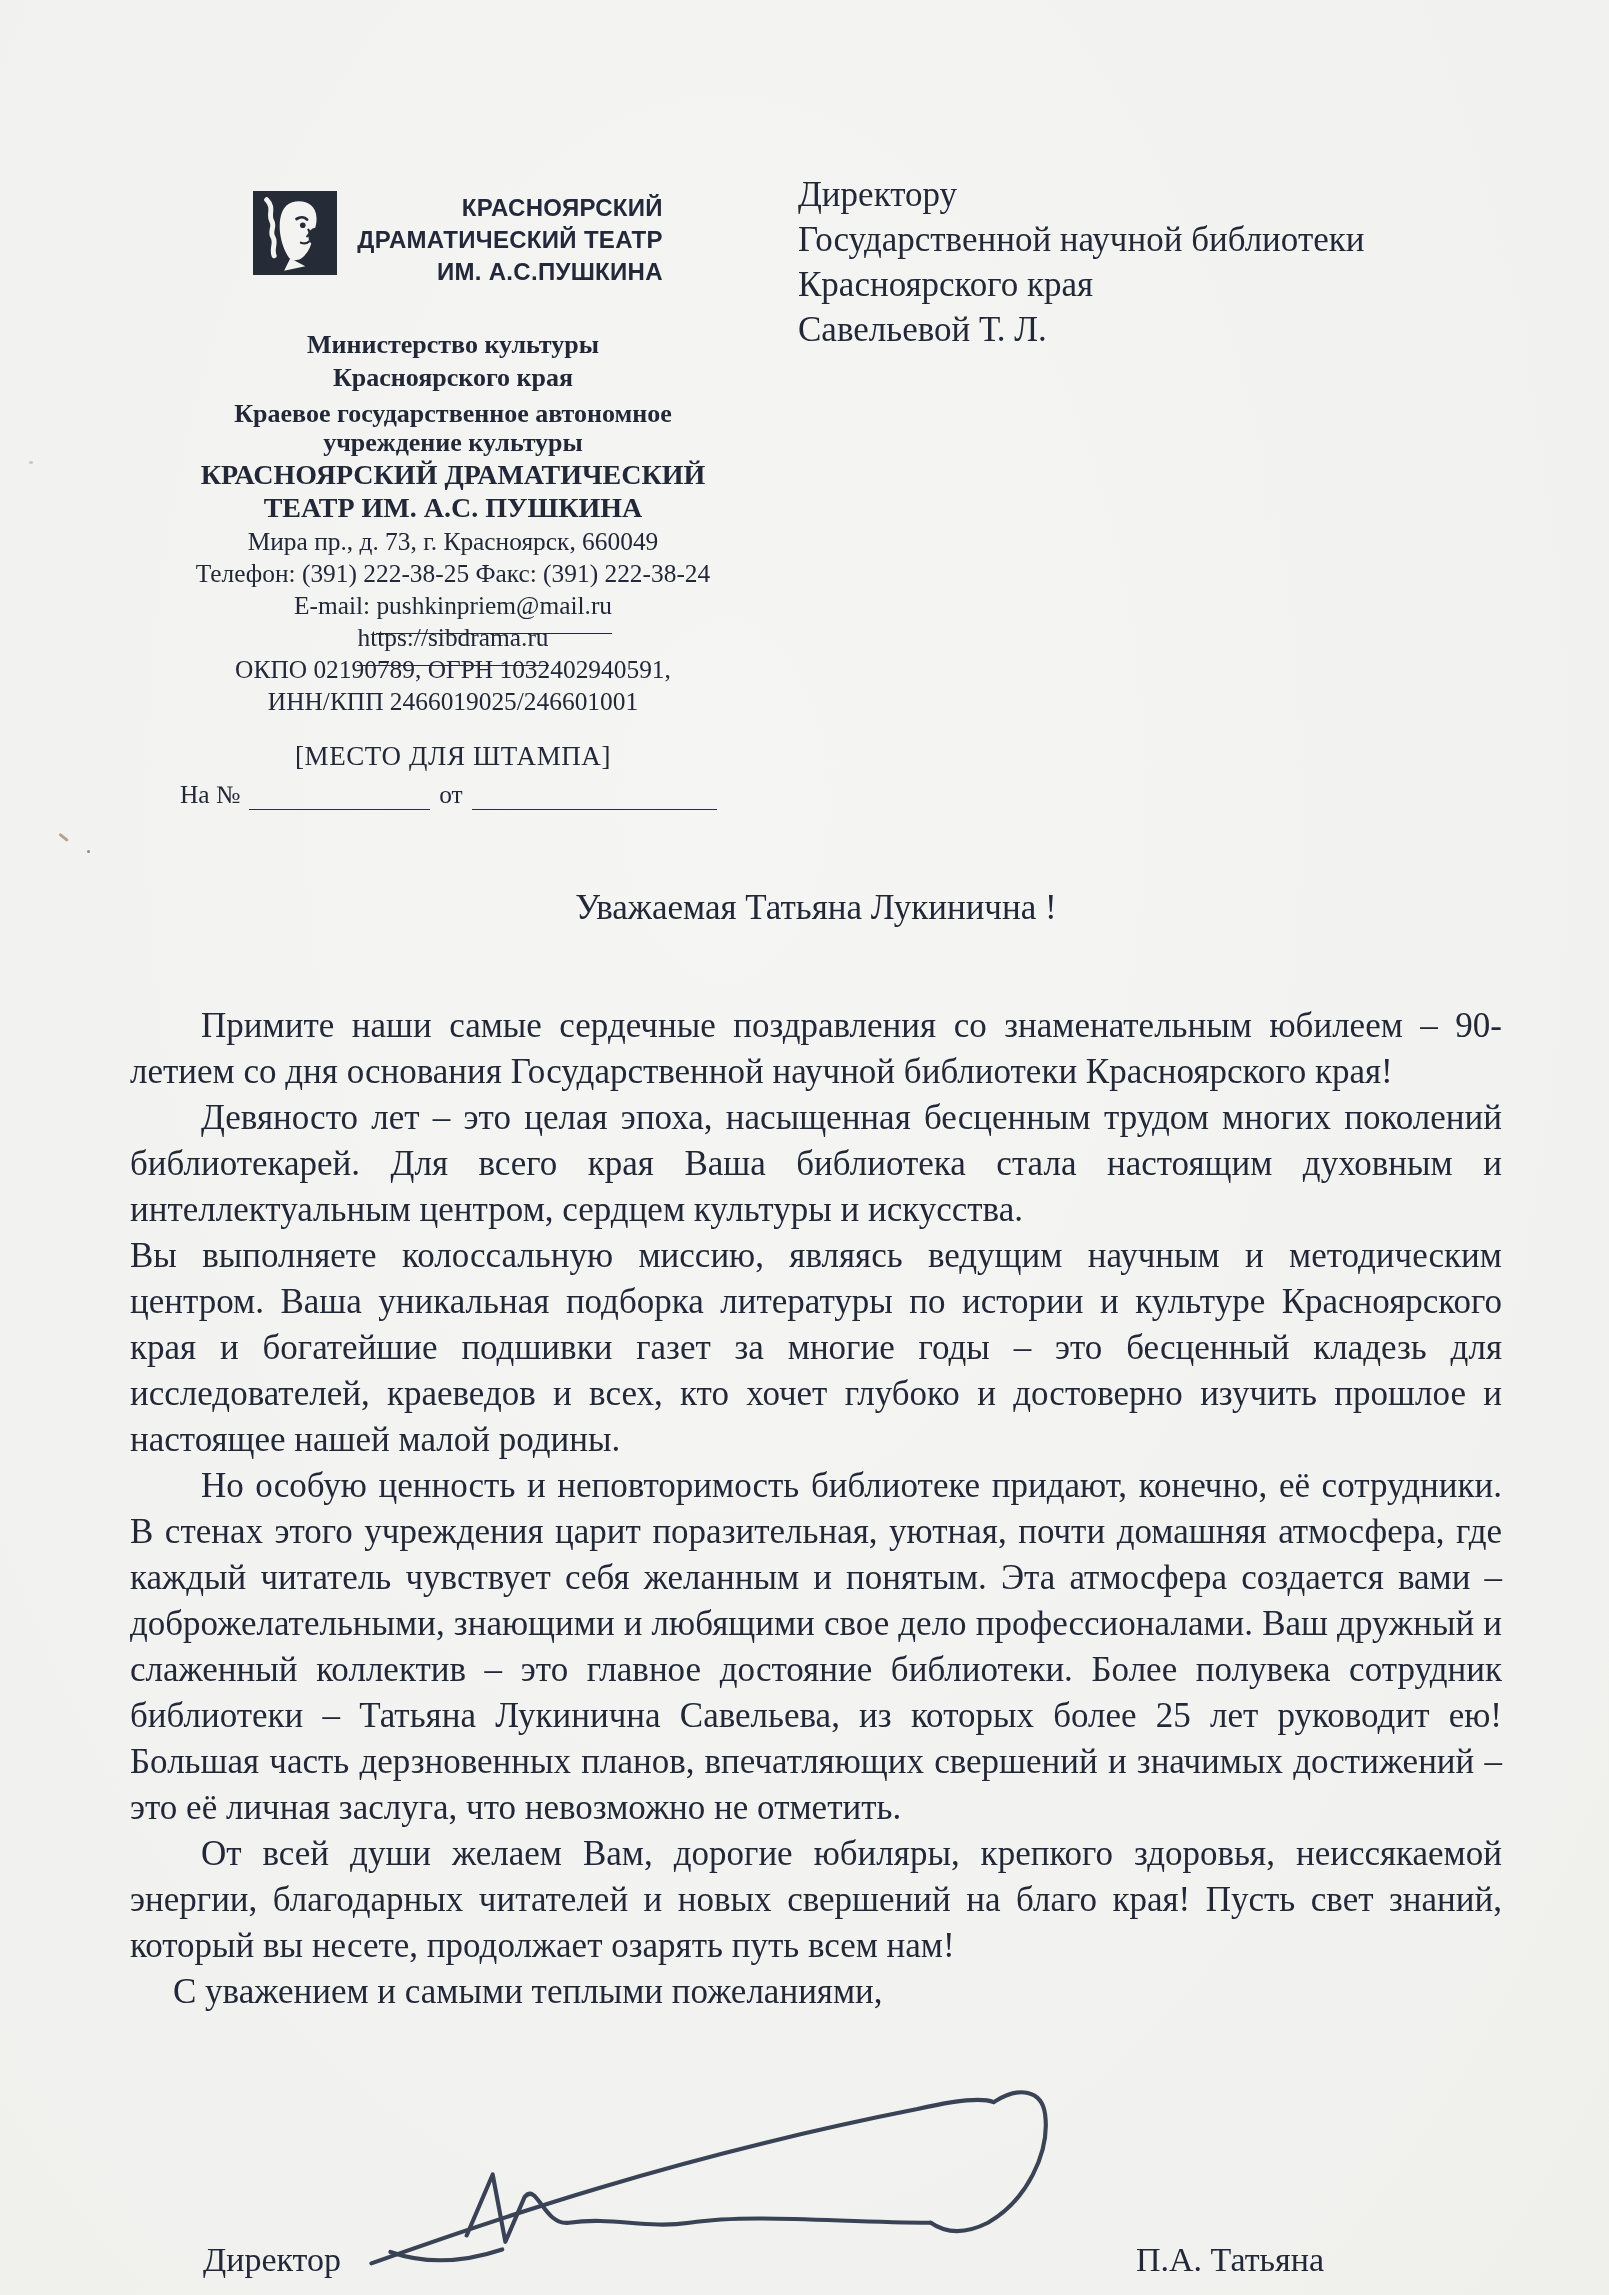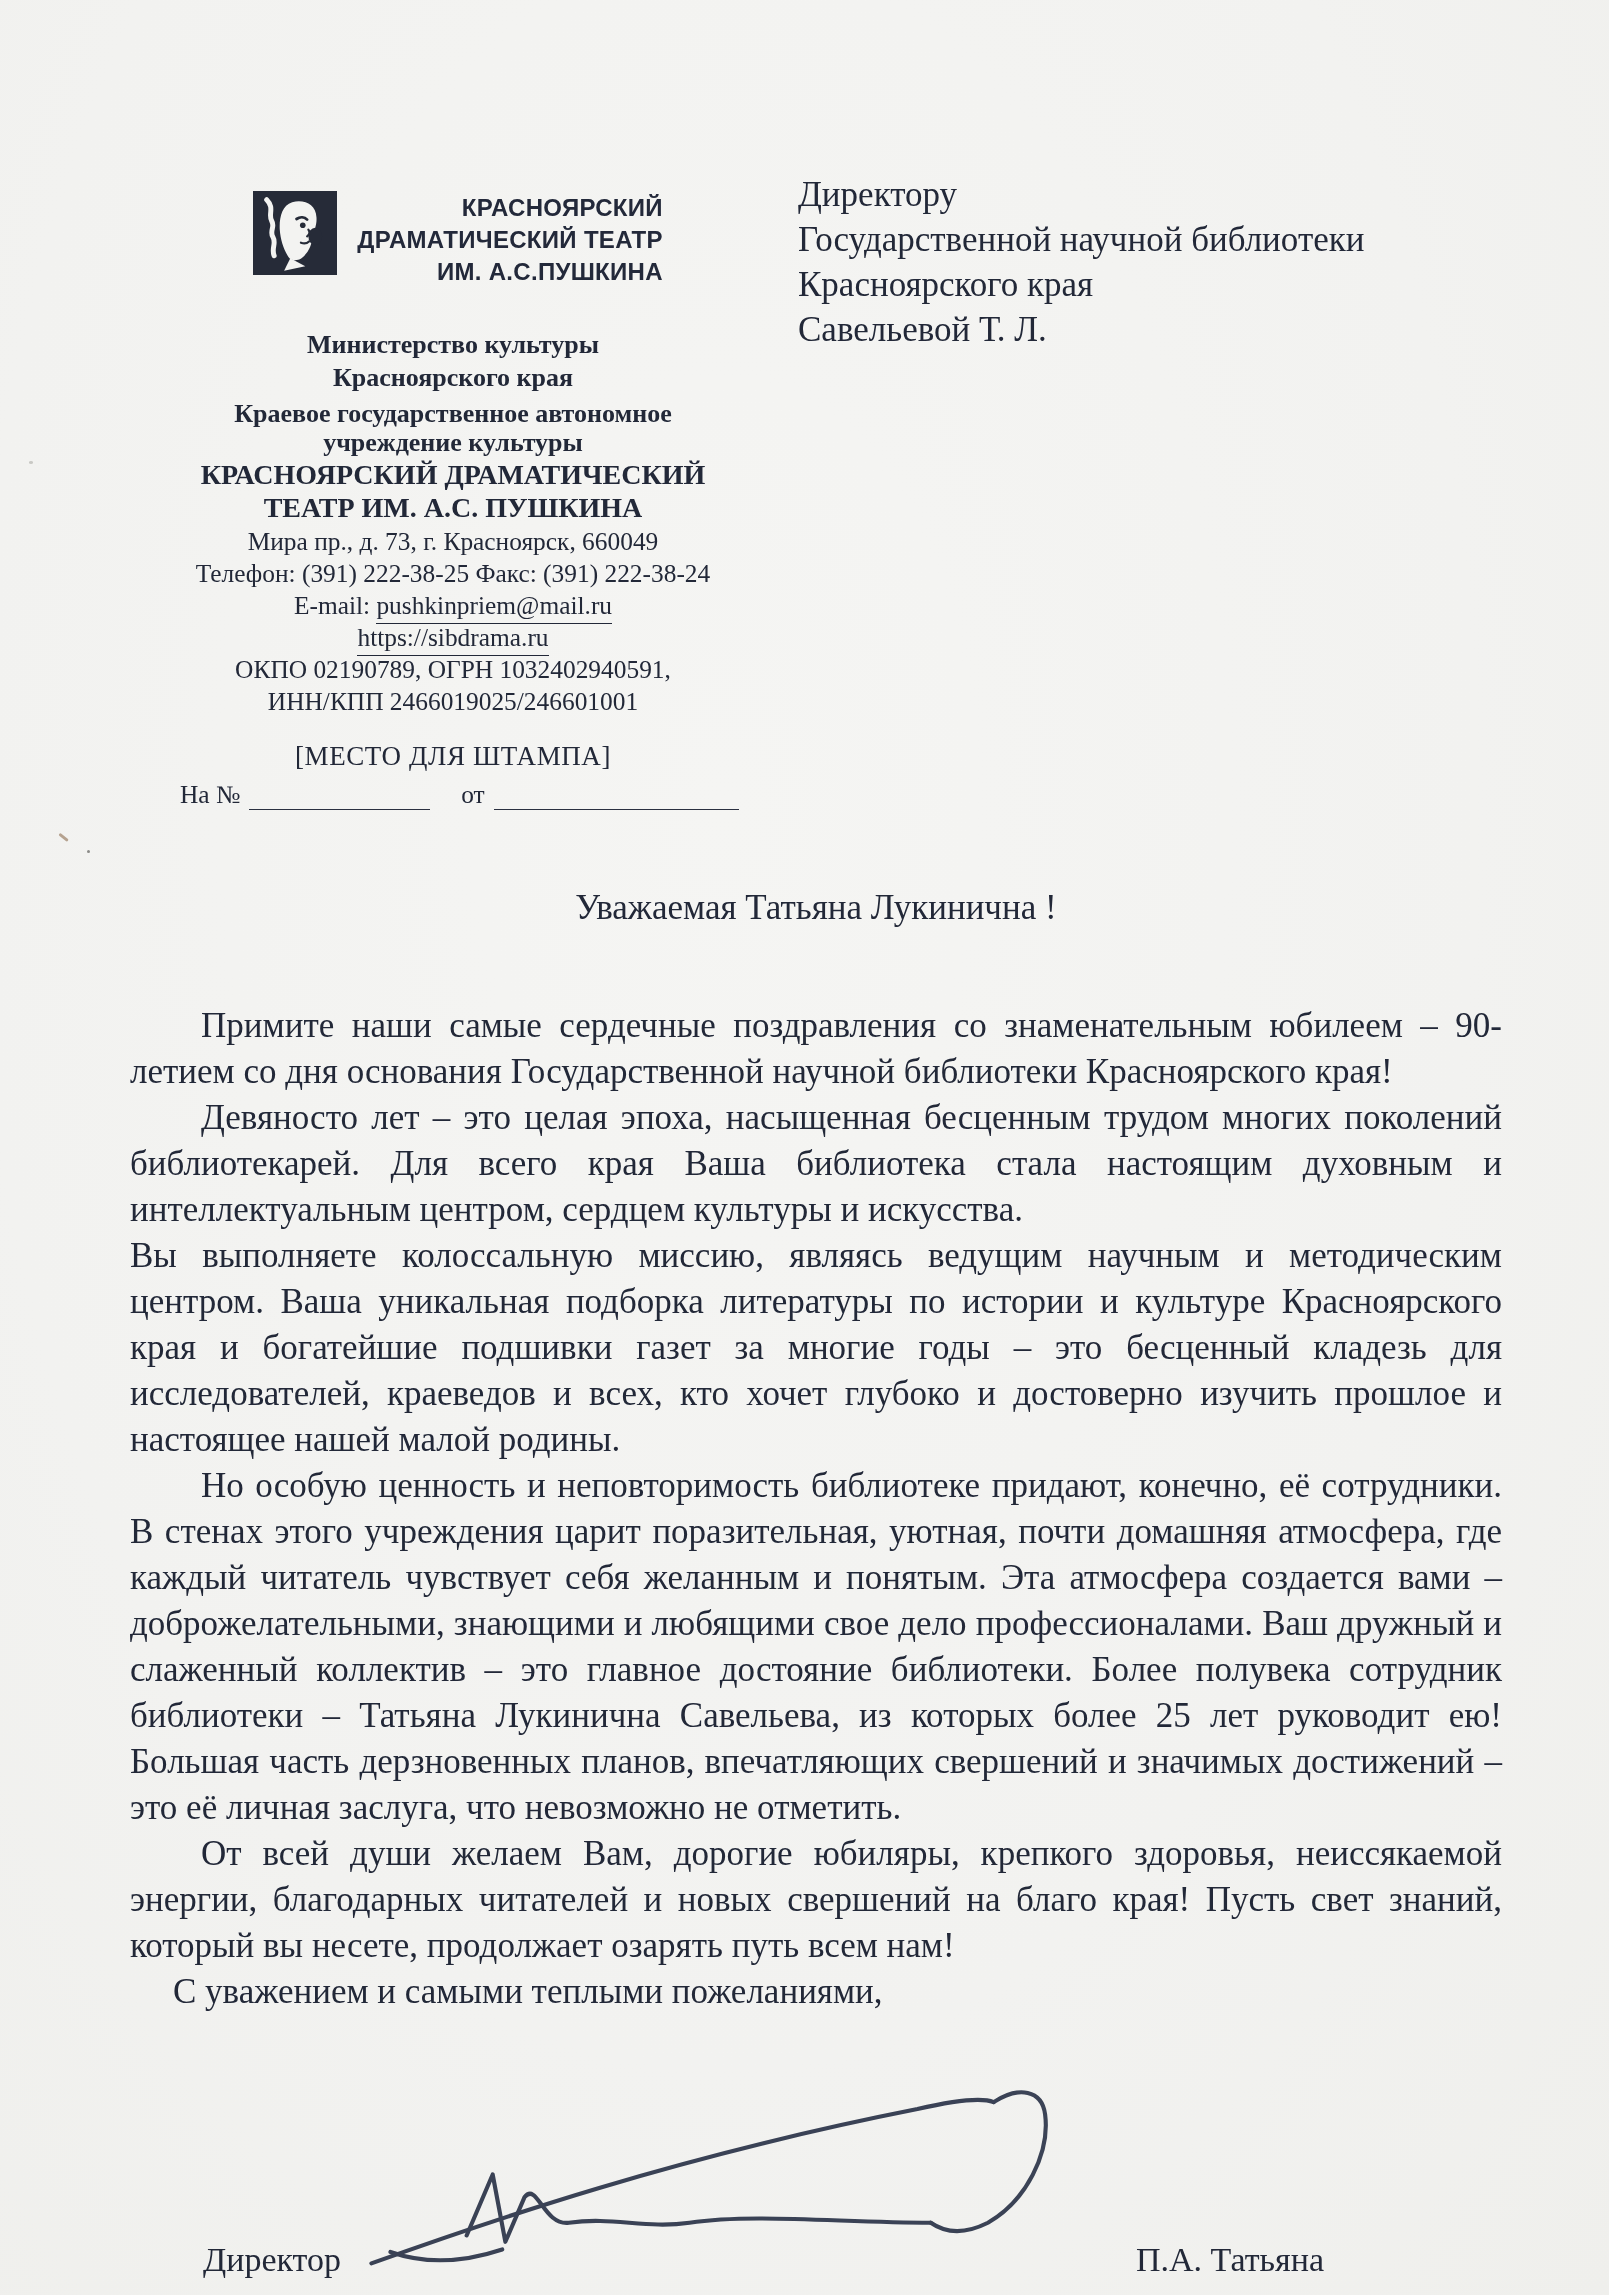--- a/index.html
+++ b/index.html
@@ -23,27 +23,27 @@
   .logo-text{margin-left:20.3px;font-family:"Liberation Sans","DejaVu Sans",sans-serif;
     font-weight:bold;font-size:24px;line-height:32px;letter-spacing:0.3px;color:#23293a;white-space:nowrap;padding-top:1.3px;}
   .min-line{font-weight:bold;font-size:26px;line-height:33px;}
   .min-line.first{margin-top:51px;}
   .orgtype-line{font-weight:bold;font-size:26px;line-height:29px;}
   .orgtype-line.first{margin-top:5.1px;}
   .orgname-line{font-weight:bold;font-size:28px;line-height:33px;}
   .orgname-line.first{margin-top:1.3px;}
   .lh-reg{font-size:25.4px;line-height:32px;}
   .lh-reg.addr{margin-top:0.6px;}
-  .u{border-bottom:1.9px solid var(--ink);padding-bottom:4px;margin-top:28px;}
+  .u{border-bottom:1.9px solid var(--ink);padding-bottom:14px;margin-top:28px;}
   .stamp{font-size:27px;line-height:32px;margin-top:23px;letter-spacing:0.6px;}
   .refline{margin-top:6.4px;text-align:left;padding-left:32px;font-size:25.4px;line-height:33px;white-space:nowrap;}
   .blank{display:inline-block;border-bottom:1.9px solid var(--ink-soft);height:19px;vertical-align:-6.4px;}
   .blank.b1{width:181px;margin-left:9px;}
   .blank.b2{width:245px;margin-left:9px;}
-  .ref-ot{margin-left:31px;text-align:center;}
+  .ref-ot{margin-left:9px;text-align:center;}
   
   .addressee{position:absolute;left:798px;top:172px;font-size:35px;line-height:45px;white-space:nowrap;}
   
   .salutation{position:absolute;left:130px;top:888px;width:1372px;text-align:center;font-size:35px;}
   
   .letter-body{position:absolute;left:130px;top:1003px;width:1372px;font-size:35px;line-height:46px;text-align:justify;}
   .para{margin:0;text-align:justify;}
   .para.indent{text-indent:71px;}
   .para.closing{text-align:left;text-indent:43px;}
   

